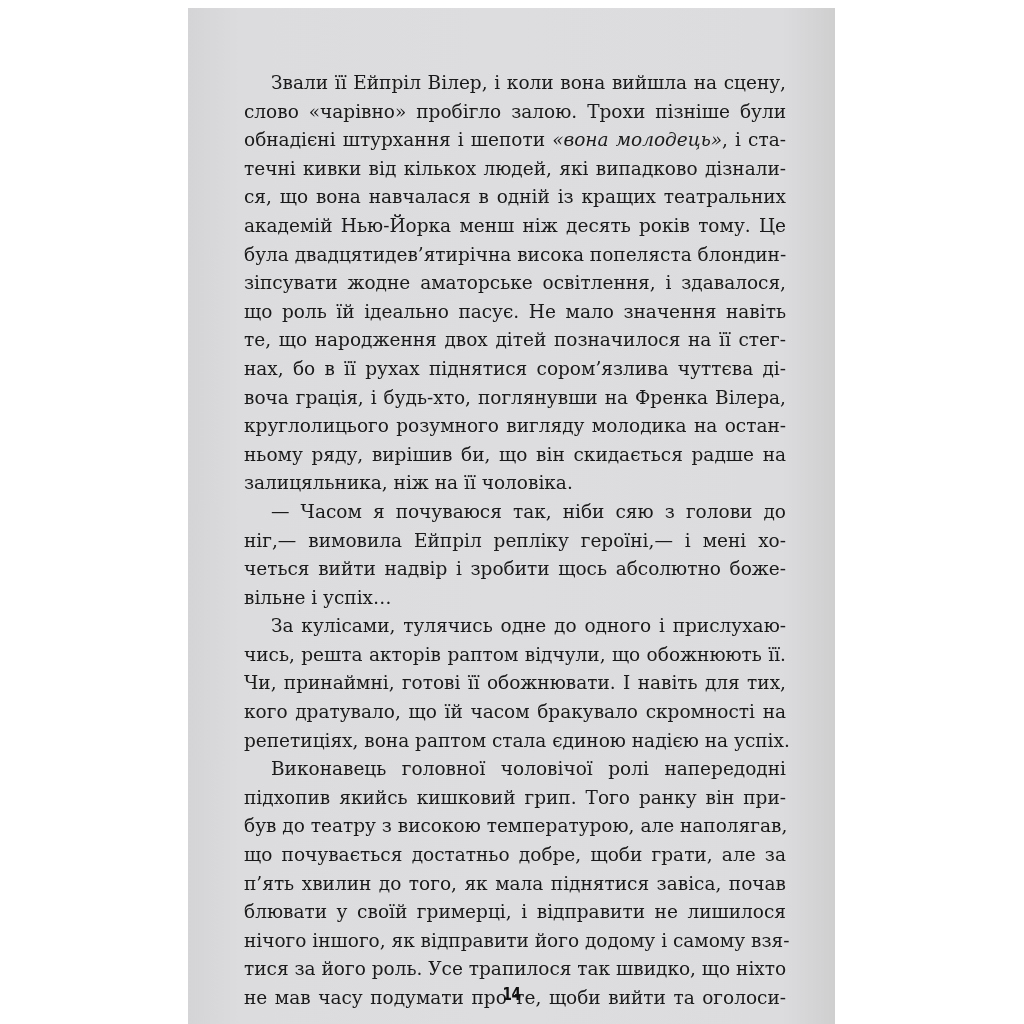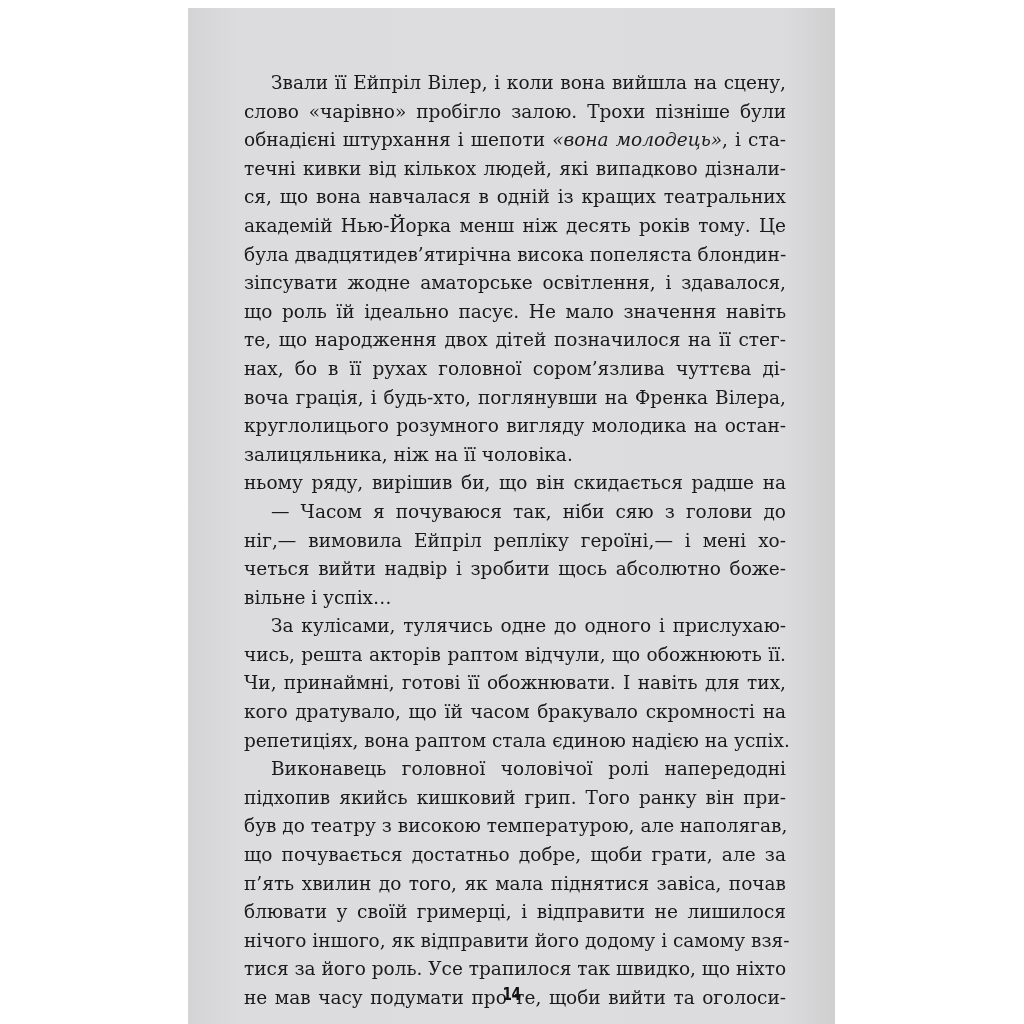--- a/index.html
+++ b/index.html
@@ -67,25 +67,25 @@
     <span class="line indent">Звали її Ейпріл Вілер, і коли вона вийшла на сцену,</span>
     <span class="line">слово «чарівно» пробігло залою. Трохи пізніше були</span>
     <span class="line"><span>обнадієні штурхання і шепоти </span><i>«вона молодець»</i><span>, і ста-</span></span>
     <span class="line">течні кивки від кількох людей, які випадково дізнали-</span>
     <span class="line">ся, що вона навчалася в одній із кращих театральних</span>
     <span class="line">академій Нью-Йорка менш ніж десять років тому. Це</span>
     <span class="line">була двадцятидев’ятирічна висока попеляста блондин-</span>
     <span class="line">зіпсувати жодне аматорське освітлення, і здавалося,</span>
     <span class="line">що роль їй ідеально пасує. Не мало значення навіть</span>
     <span class="line">те, що народження двох дітей позначилося на її стег-</span>
-    <span class="line">нах, бо в її рухах головної сором’язлива чуттєва ді-</span>
+    <span class="line">нах, бо в її рухах піднятися сором’язлива чуттєва ді-</span>
     <span class="line">воча грація, і будь-хто, поглянувши на Френка Вілера,</span>
     <span class="line">круглолицього розумного вигляду молодика на остан-</span>
+    <span class="line">ньому ряду, вирішив би, що він скидається радше на</span>
     <span class="line last">залицяльника, ніж на її чоловіка.</span>
-    <span class="line">ньому ряду, вирішив би, що він скидається радше на</span>
     <span class="line indent">— Часом я почуваюся так, ніби сяю з голови до</span>
     <span class="line">ніг,— вимовила Ейпріл репліку героїні,— і мені хо-</span>
     <span class="line">четься вийти надвір і зробити щось абсолютно боже-</span>
     <span class="line last">вільне і успіх…</span>
     <span class="line indent">За кулісами, тулячись одне до одного і прислухаю-</span>
     <span class="line">чись, решта акторів раптом відчули, що обожнюють її.</span>
     <span class="line">Чи, принаймні, готові її обожнювати. І навіть для тих,</span>
     <span class="line">кого дратувало, що їй часом бракувало скромності на</span>
     <span class="line last">репетиціях, вона раптом стала єдиною надією на успіх.</span>
     <span class="line indent">Виконавець головної чоловічої ролі напередодні</span>

